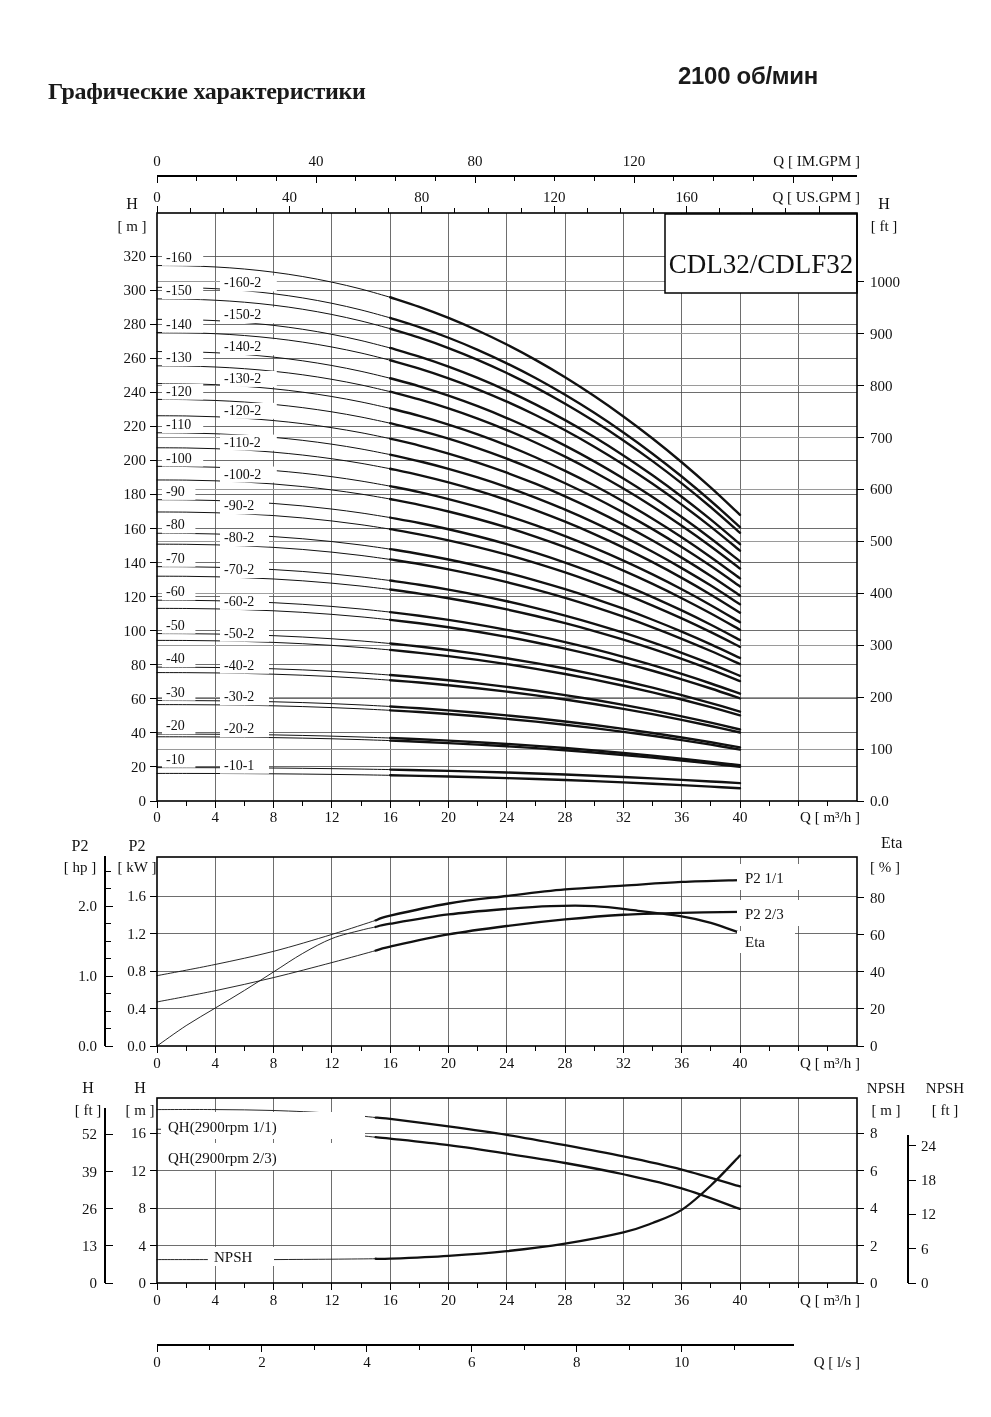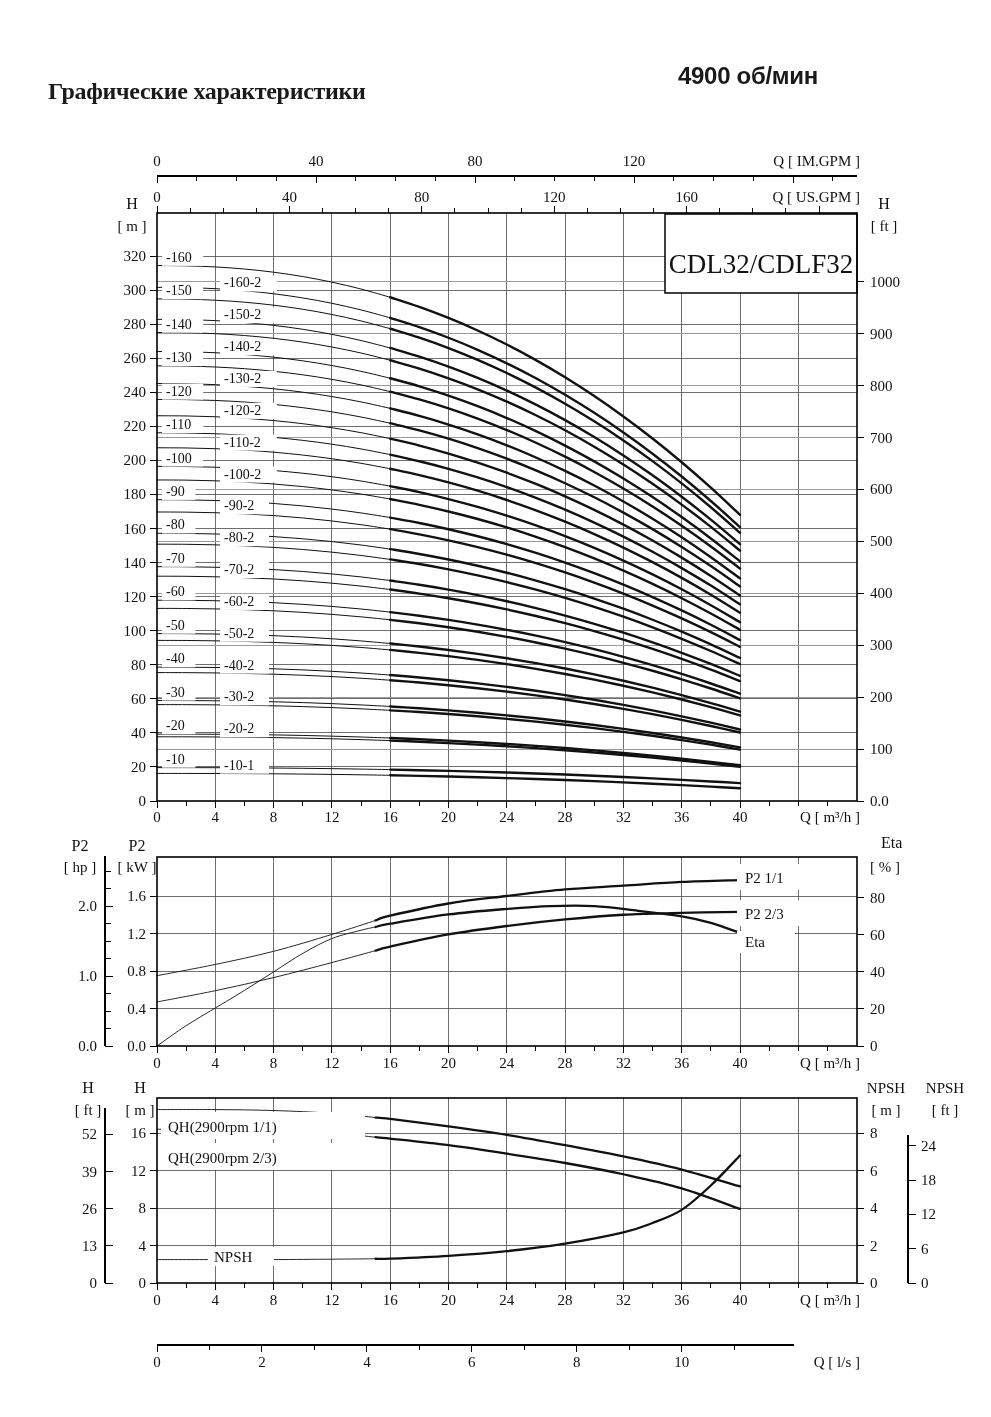--- a/index.html
+++ b/index.html
@@ -11,21 +11,21 @@
   .title-left{position:absolute;left:48px;top:16px;font-family:Liberation Serif, serif;}
   .title-right{position:absolute;left:678px;top:0;}
   svg{position:absolute;left:0;top:0;}
 </style>
 </head>
 <body>
 
 <div class="page">
   <div class="title-row">
     <span class="title-left">Графические характеристики</span>
-    <span class="title-right">4900 об/мин</span>
+    <span class="title-right">2100 об/мин</span>
   </div>
   <svg id="charts" width="991" height="1417" viewBox="0 0 991 1417" xmlns="http://www.w3.org/2000/svg">
       <g>
         <g>
           <line x1="215.3" y1="213" x2="215.3" y2="801" stroke="#4a4a4a" stroke-width="0.8" shape-rendering="crispEdges"></line>
           <line x1="273.6" y1="213" x2="273.6" y2="801" stroke="#4a4a4a" stroke-width="0.8" shape-rendering="crispEdges"></line>
           <line x1="331.9" y1="213" x2="331.9" y2="801" stroke="#4a4a4a" stroke-width="0.8" shape-rendering="crispEdges"></line>
           <line x1="390.2" y1="213" x2="390.2" y2="801" stroke="#4a4a4a" stroke-width="0.8" shape-rendering="crispEdges"></line>
           <line x1="448.5" y1="213" x2="448.5" y2="801" stroke="#4a4a4a" stroke-width="0.8" shape-rendering="crispEdges"></line>
           <line x1="506.79999999999995" y1="213" x2="506.79999999999995" y2="801" stroke="#4a4a4a" stroke-width="0.8" shape-rendering="crispEdges"></line>

